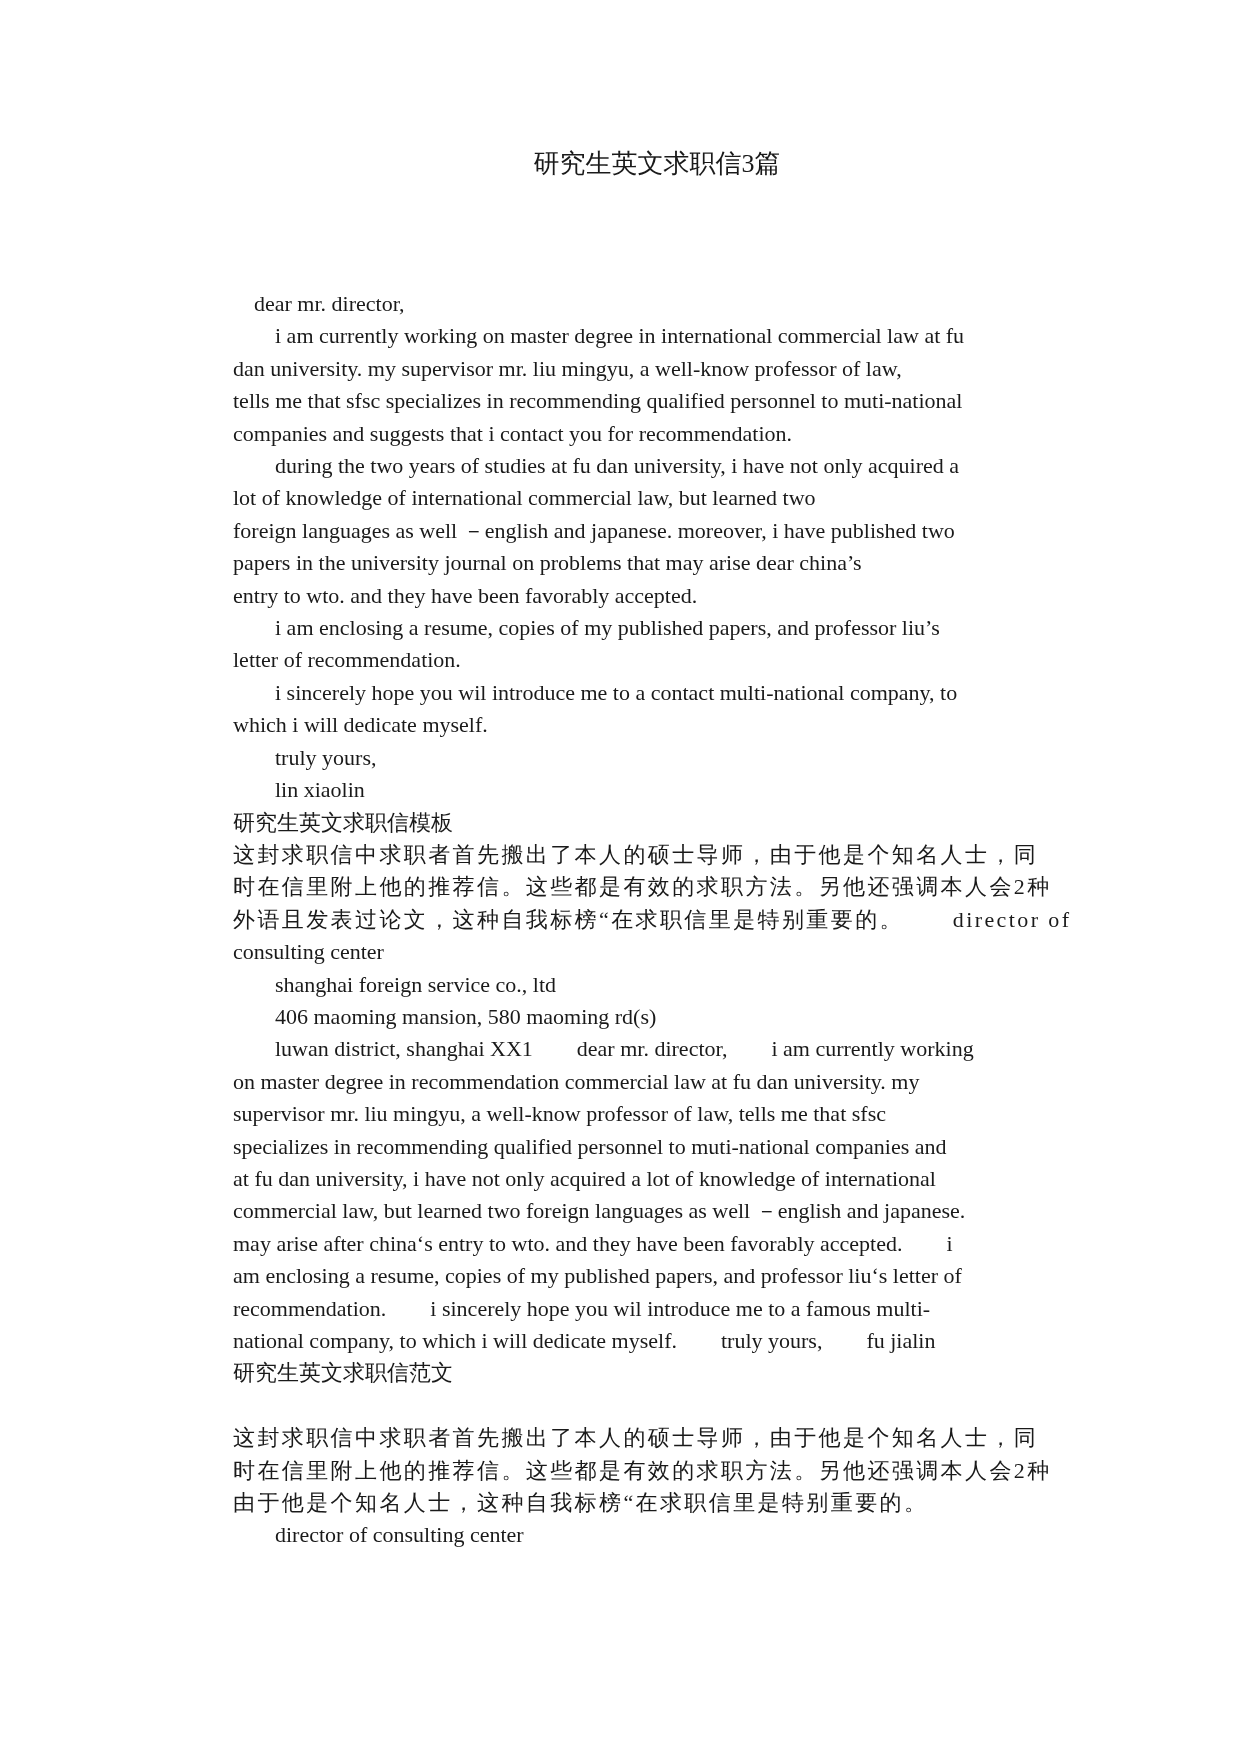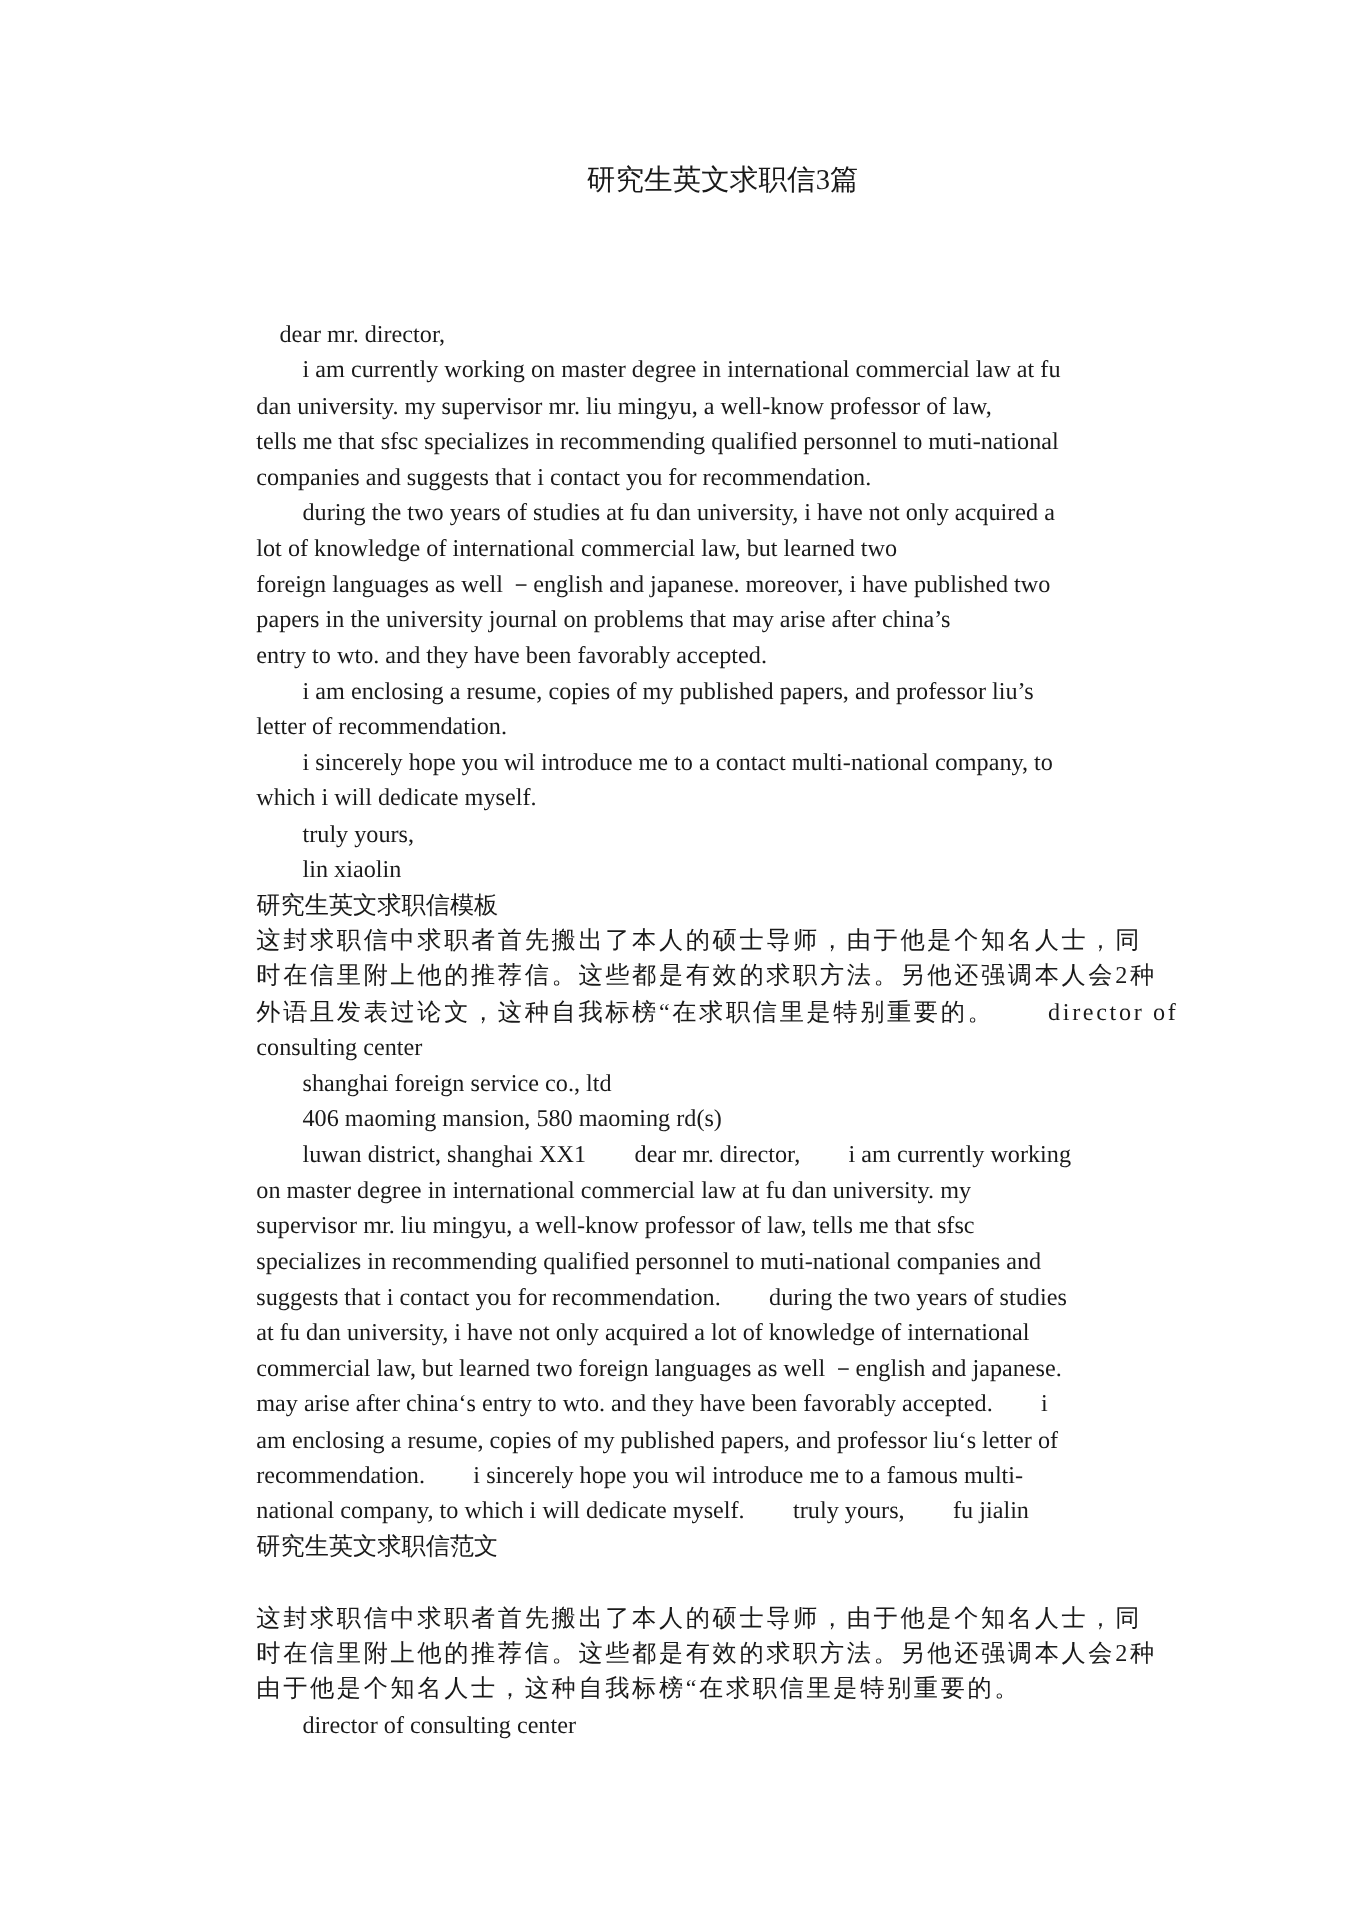--- a/index.html
+++ b/index.html
@@ -52,40 +52,39 @@
     <div class="title-gap"></div>
     <div>
         <div class="line indent-1">dear mr. director,</div>
         <div class="line indent-2">i am currently working on master degree in international commercial law at fu</div>
         <div class="line indent-0">dan university. my supervisor mr. liu mingyu, a well-know professor of law,</div>
         <div class="line indent-0">tells me that sfsc specializes in recommending qualified personnel to muti-national</div>
         <div class="line indent-0">companies and suggests that i contact you for recommendation.</div>
         <div class="line indent-2">during the two years of studies at fu dan university, i have not only acquired a</div>
         <div class="line indent-0">lot of knowledge of international commercial law, but learned two</div>
         <div class="line indent-0">foreign languages as well －english and japanese. moreover, i have published two</div>
-        <div class="line indent-0">papers in the university journal on problems that may arise after china’s</div>
+        <div class="line indent-0">papers in the university journal on problems that may arise dear china’s</div>
         <div class="line indent-0">entry to wto. and they have been favorably accepted.</div>
         <div class="line indent-2">i am enclosing a resume, copies of my published papers, and professor liu’s</div>
         <div class="line indent-0">letter of recommendation.</div>
         <div class="line indent-2">i sincerely hope you wil introduce me to a contact multi-national company, to</div>
         <div class="line indent-0">which i will dedicate myself.</div>
         <div class="line indent-2">truly yours,</div>
         <div class="line indent-2">lin xiaolin</div>
         <div class="line indent-0">研究生英文求职信模板</div>
         <div class="line indent-0 cjk">这封求职信中求职者首先搬出了本人的硕士导师，由于他是个知名人士，同</div>
         <div class="line indent-0 cjk">时在信里附上他的推荐信。这些都是有效的求职方法。另他还强调本人会2种</div>
         <div class="line indent-0 cjk">外语且发表过论文，这种自我标榜“在求职信里是特别重要的。　　director of</div>
         <div class="line indent-0">consulting center</div>
         <div class="line indent-2">shanghai foreign service co., ltd</div>
         <div class="line indent-2">406 maoming mansion, 580 maoming rd(s)</div>
         <div class="line indent-2">luwan district, shanghai XX1　　dear mr. director,　　i am currently working</div>
-        <div class="line indent-0">on master degree in international commercial law at fu dan university. my</div>
+        <div class="line indent-0">on master degree in recommendation commercial law at fu dan university. my</div>
         <div class="line indent-0">supervisor mr. liu mingyu, a well-know professor of law, tells me that sfsc</div>
         <div class="line indent-0">specializes in recommending qualified personnel to muti-national companies and</div>
-        <div class="line indent-0">suggests that i contact you for recommendation.　　during the two years of studies</div>
         <div class="line indent-0">at fu dan university, i have not only acquired a lot of knowledge of international</div>
         <div class="line indent-0">commercial law, but learned two foreign languages as well －english and japanese.</div>
         <div class="line indent-0">may arise after china‘s entry to wto. and they have been favorably accepted.　　i</div>
         <div class="line indent-0">am enclosing a resume, copies of my published papers, and professor liu‘s letter of</div>
         <div class="line indent-0">recommendation.　　i sincerely hope you wil introduce me to a famous multi-</div>
         <div class="line indent-0">national company, to which i will dedicate myself.　　truly yours,　　fu jialin</div>
         <div class="line indent-0">研究生英文求职信范文</div>
         <div class="line indent-0">&nbsp;</div>
         <div class="line indent-0 cjk">这封求职信中求职者首先搬出了本人的硕士导师，由于他是个知名人士，同</div>
         <div class="line indent-0 cjk">时在信里附上他的推荐信。这些都是有效的求职方法。另他还强调本人会2种</div>

